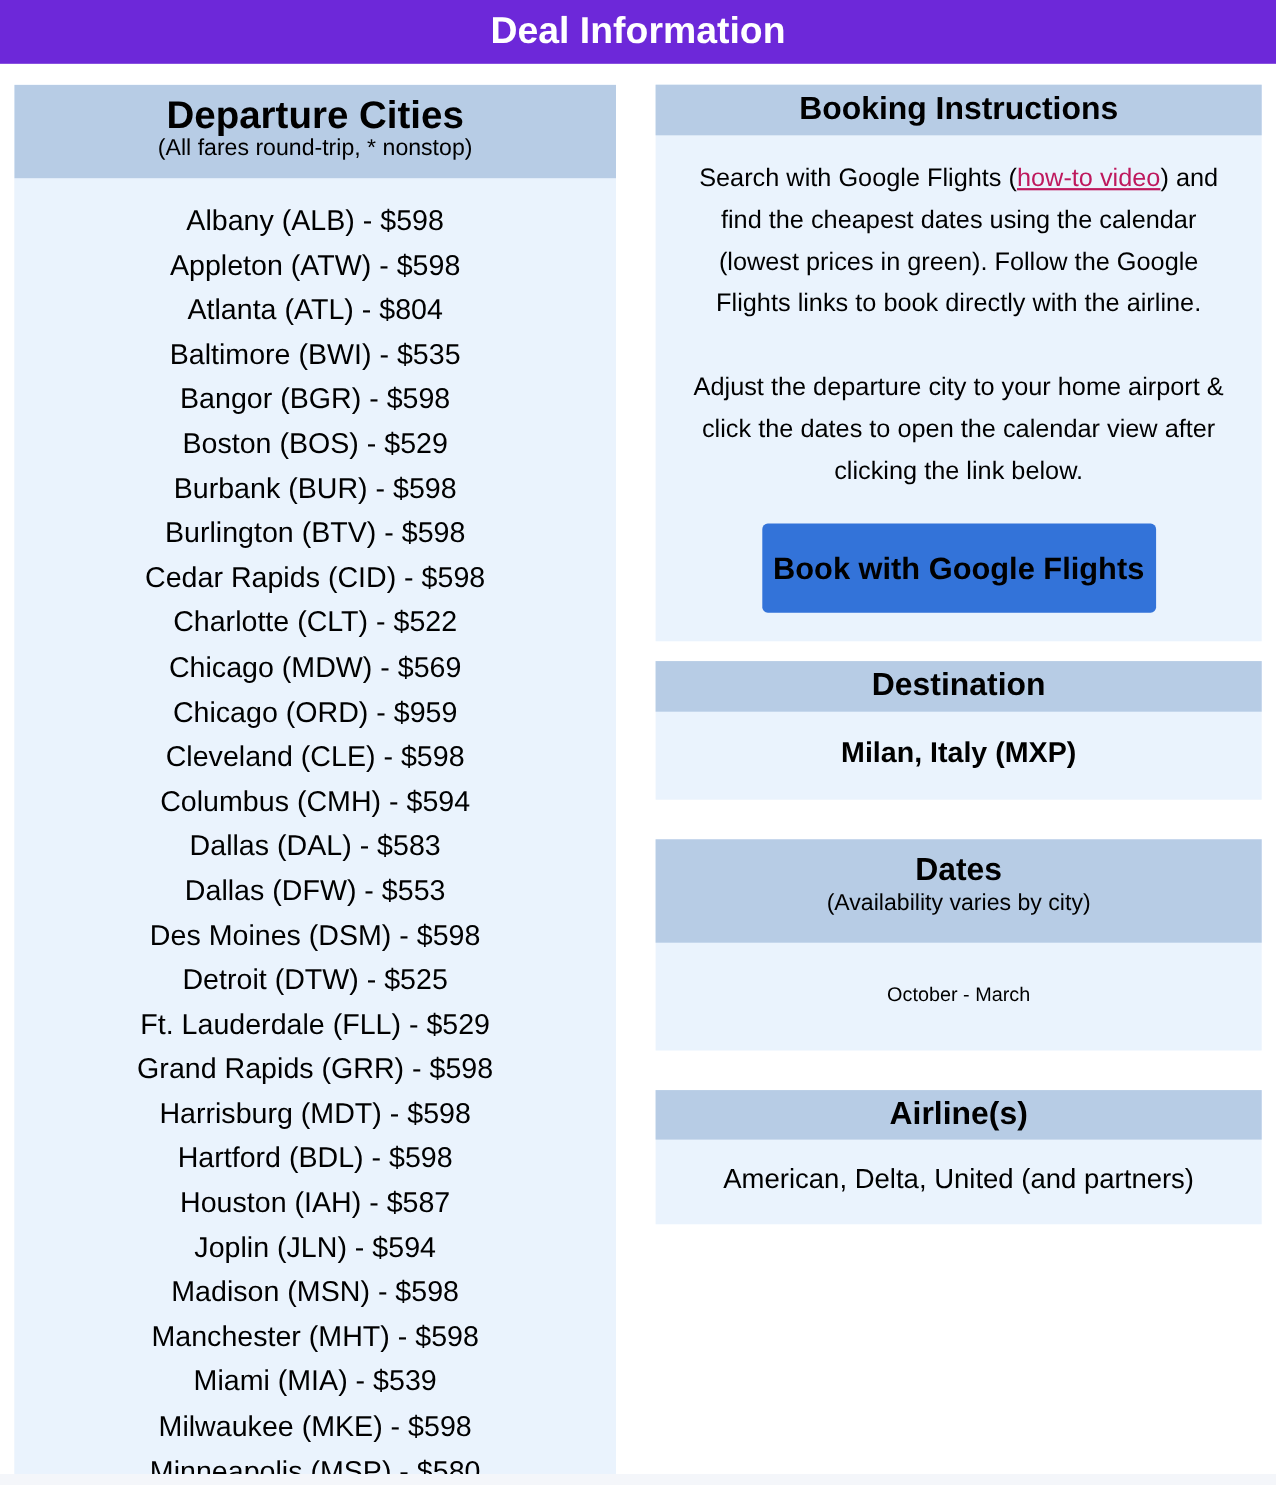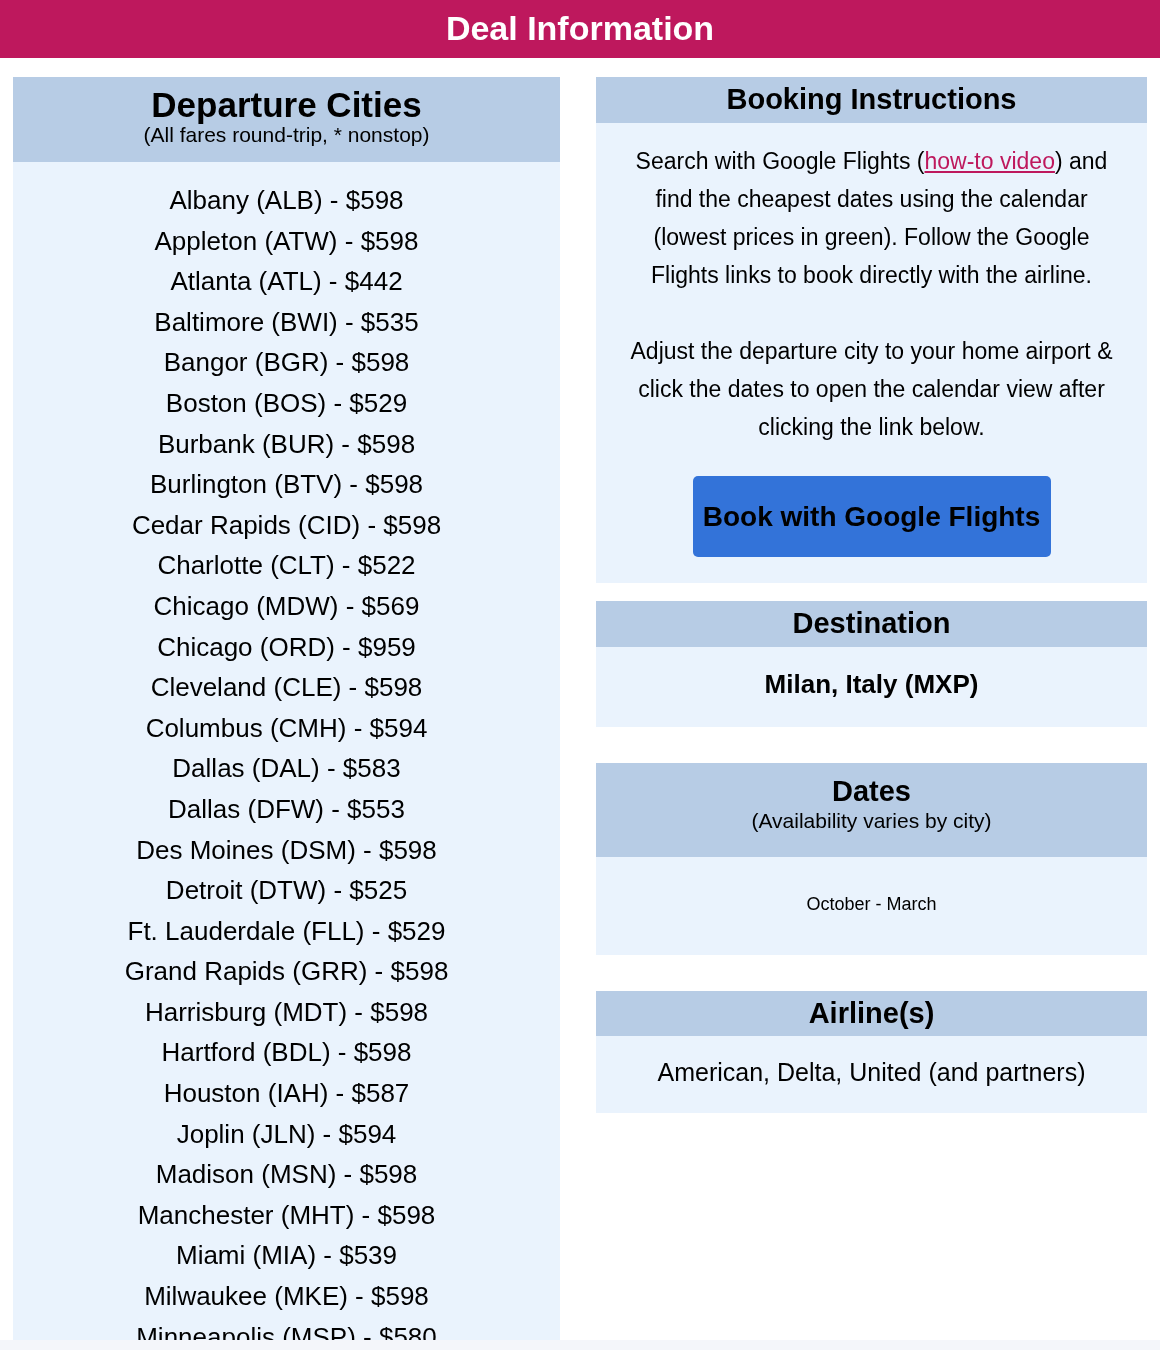--- a/index.html
+++ b/index.html
@@ -8,21 +8,21 @@
       height: 1350px;
       overflow: hidden;
       background: #ffffff;
       font-family: "Liberation Sans", sans-serif;
       color: #000;
     }
     .banner {
       position: absolute;
       left: 0; top: 0;
       width: 1160px; height: 58px;
-      background: #be185d;
+      background: #6d28d9;
       color: #ffffff;
       font-weight: bold;
       font-size: 34px;
       text-align: center;
       line-height: 56px;
     }
     .col-left {
       position: absolute;
       left: 13px; top: 77px;
       width: 547px;
@@ -134,21 +134,21 @@
 <div class="banner">Deal Information</div>
 
 <div class="col-left">
   <div class="head">
     <div class="head-title">Departure Cities</div>
     <div class="head-sub">(All fares round-trip, * nonstop)</div>
   </div>
   <ul class="city-list">
     <li>Albany (ALB) - $598</li>
     <li>Appleton (ATW) - $598</li>
-    <li>Atlanta (ATL) - $442</li>
+    <li>Atlanta (ATL) - $804</li>
     <li>Baltimore (BWI) - $535</li>
     <li>Bangor (BGR) - $598</li>
     <li>Boston (BOS) - $529</li>
     <li>Burbank (BUR) - $598</li>
     <li>Burlington (BTV) - $598</li>
     <li>Cedar Rapids (CID) - $598</li>
     <li>Charlotte (CLT) - $522</li>
     <li>Chicago (MDW) - $569</li>
     <li>Chicago (ORD) - $959</li>
     <li>Cleveland (CLE) - $598</li>

